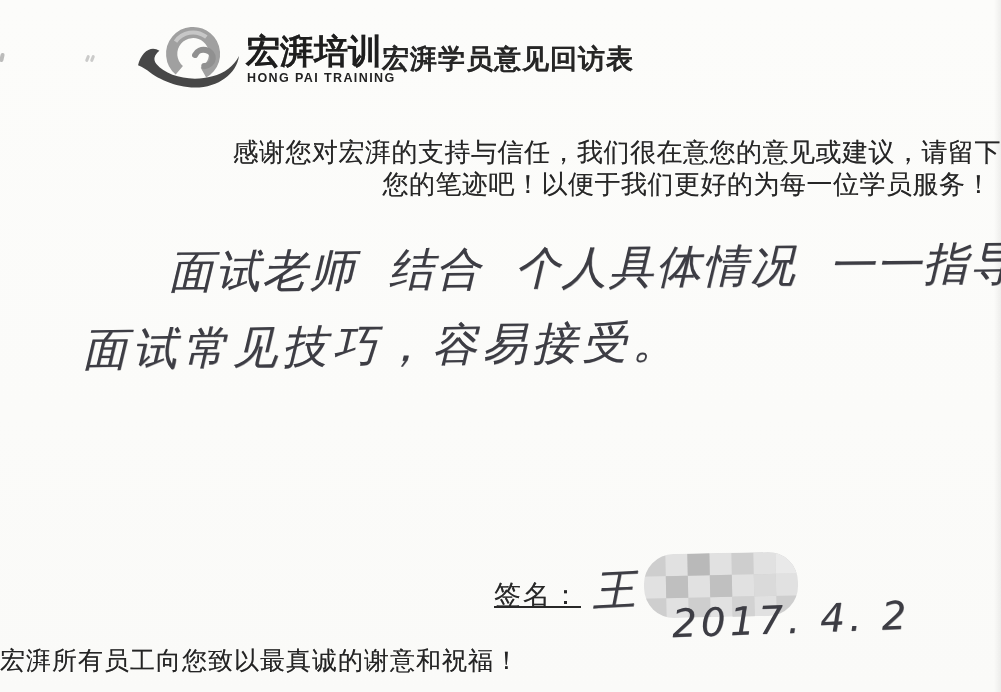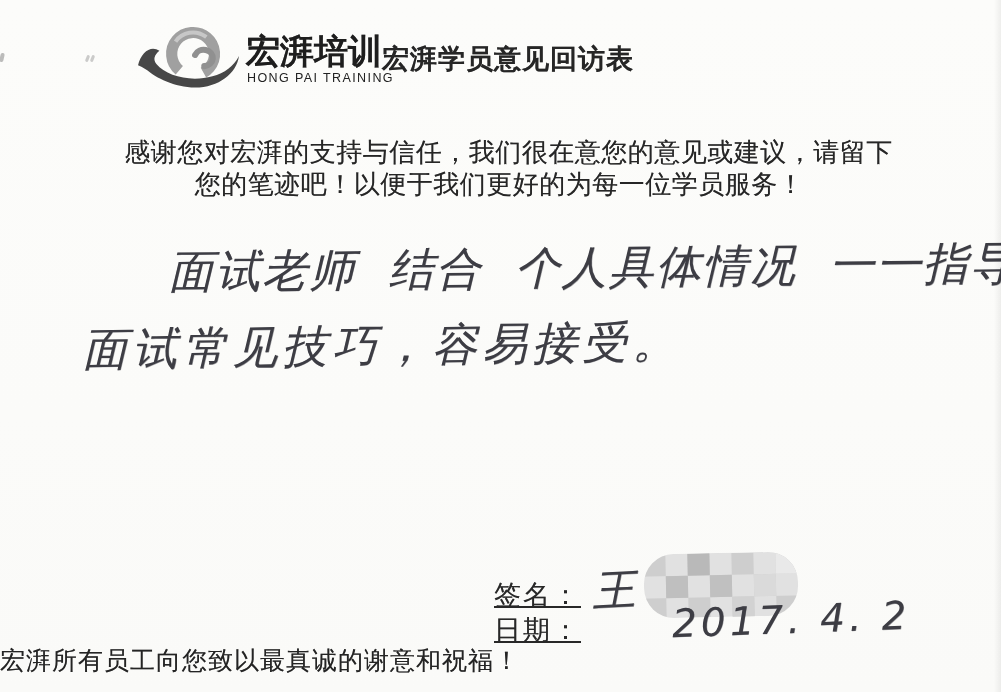--- a/index.html
+++ b/index.html
@@ -27,34 +27,34 @@
   .logo-cn {
     position: absolute; left: 246px; top: 29px;
     font-family: "Liberation Sans", sans-serif;
     font-size: 34px; font-weight: 900; letter-spacing: 0px; color: #1e1e1e;
     text-shadow: 0 0 0.6px rgba(0,0,0,0.55);
     white-space: nowrap;
   }
   .logo-en {
     position: absolute; left: 247px; top: 71px;
     font-family: "Liberation Sans", sans-serif;
-    font-size: 12.5px; font-weight: 400; letter-spacing: 1.4px; color: #222;
+    font-size: 12.5px; font-weight: 700; letter-spacing: 1.4px; color: #222;
     white-space: nowrap;
   }
   .form-title {
     position: absolute; left: 382px; top: 41px;
     font-family: "Liberation Sans", sans-serif;
     font-size: 27px; font-weight: 800; letter-spacing: 1px; color: #262626;
     text-shadow: 0 0 0.6px rgba(0,0,0,0.45);
     white-space: nowrap;
   }
 
   
   .intro {
-    position: absolute; left: 16px; right: 0; text-align: center;
+    position: absolute; left: 16px; right: 0; text-align: right;
     font-size: 26px; color: #262626; letter-spacing: 0.5px;
     text-shadow: 0 0 0.5px rgba(40,40,40,0.5);
     white-space: nowrap;
   }
   .intro.l1 { top: 135px; }
   .intro.l2 { top: 167px; transform: translateX(-9px); }
 
   
   .hw {
     position: absolute;
@@ -137,21 +137,20 @@
 
   <div class="mosaic">
     <span class="cell c1"></span>
     <span class="cell c2"></span>
     <span class="cell c3"></span>
     <span class="cell c4"></span>
     <span class="cell c5"></span>
     <span class="cell c6"></span>
   </div>
 
-  <div class="date-label">日期：</div>
   <div class="hw date-value">2017. 4. 2</div>
 
   <p class="footer">宏湃所有员工向您致以最真诚的谢意和祝福！</p>
 
   <span class="speck s1"></span>
   <span class="speck s2"></span>
   <span class="speck s3"></span>
 </div>
 
 </body></html>

